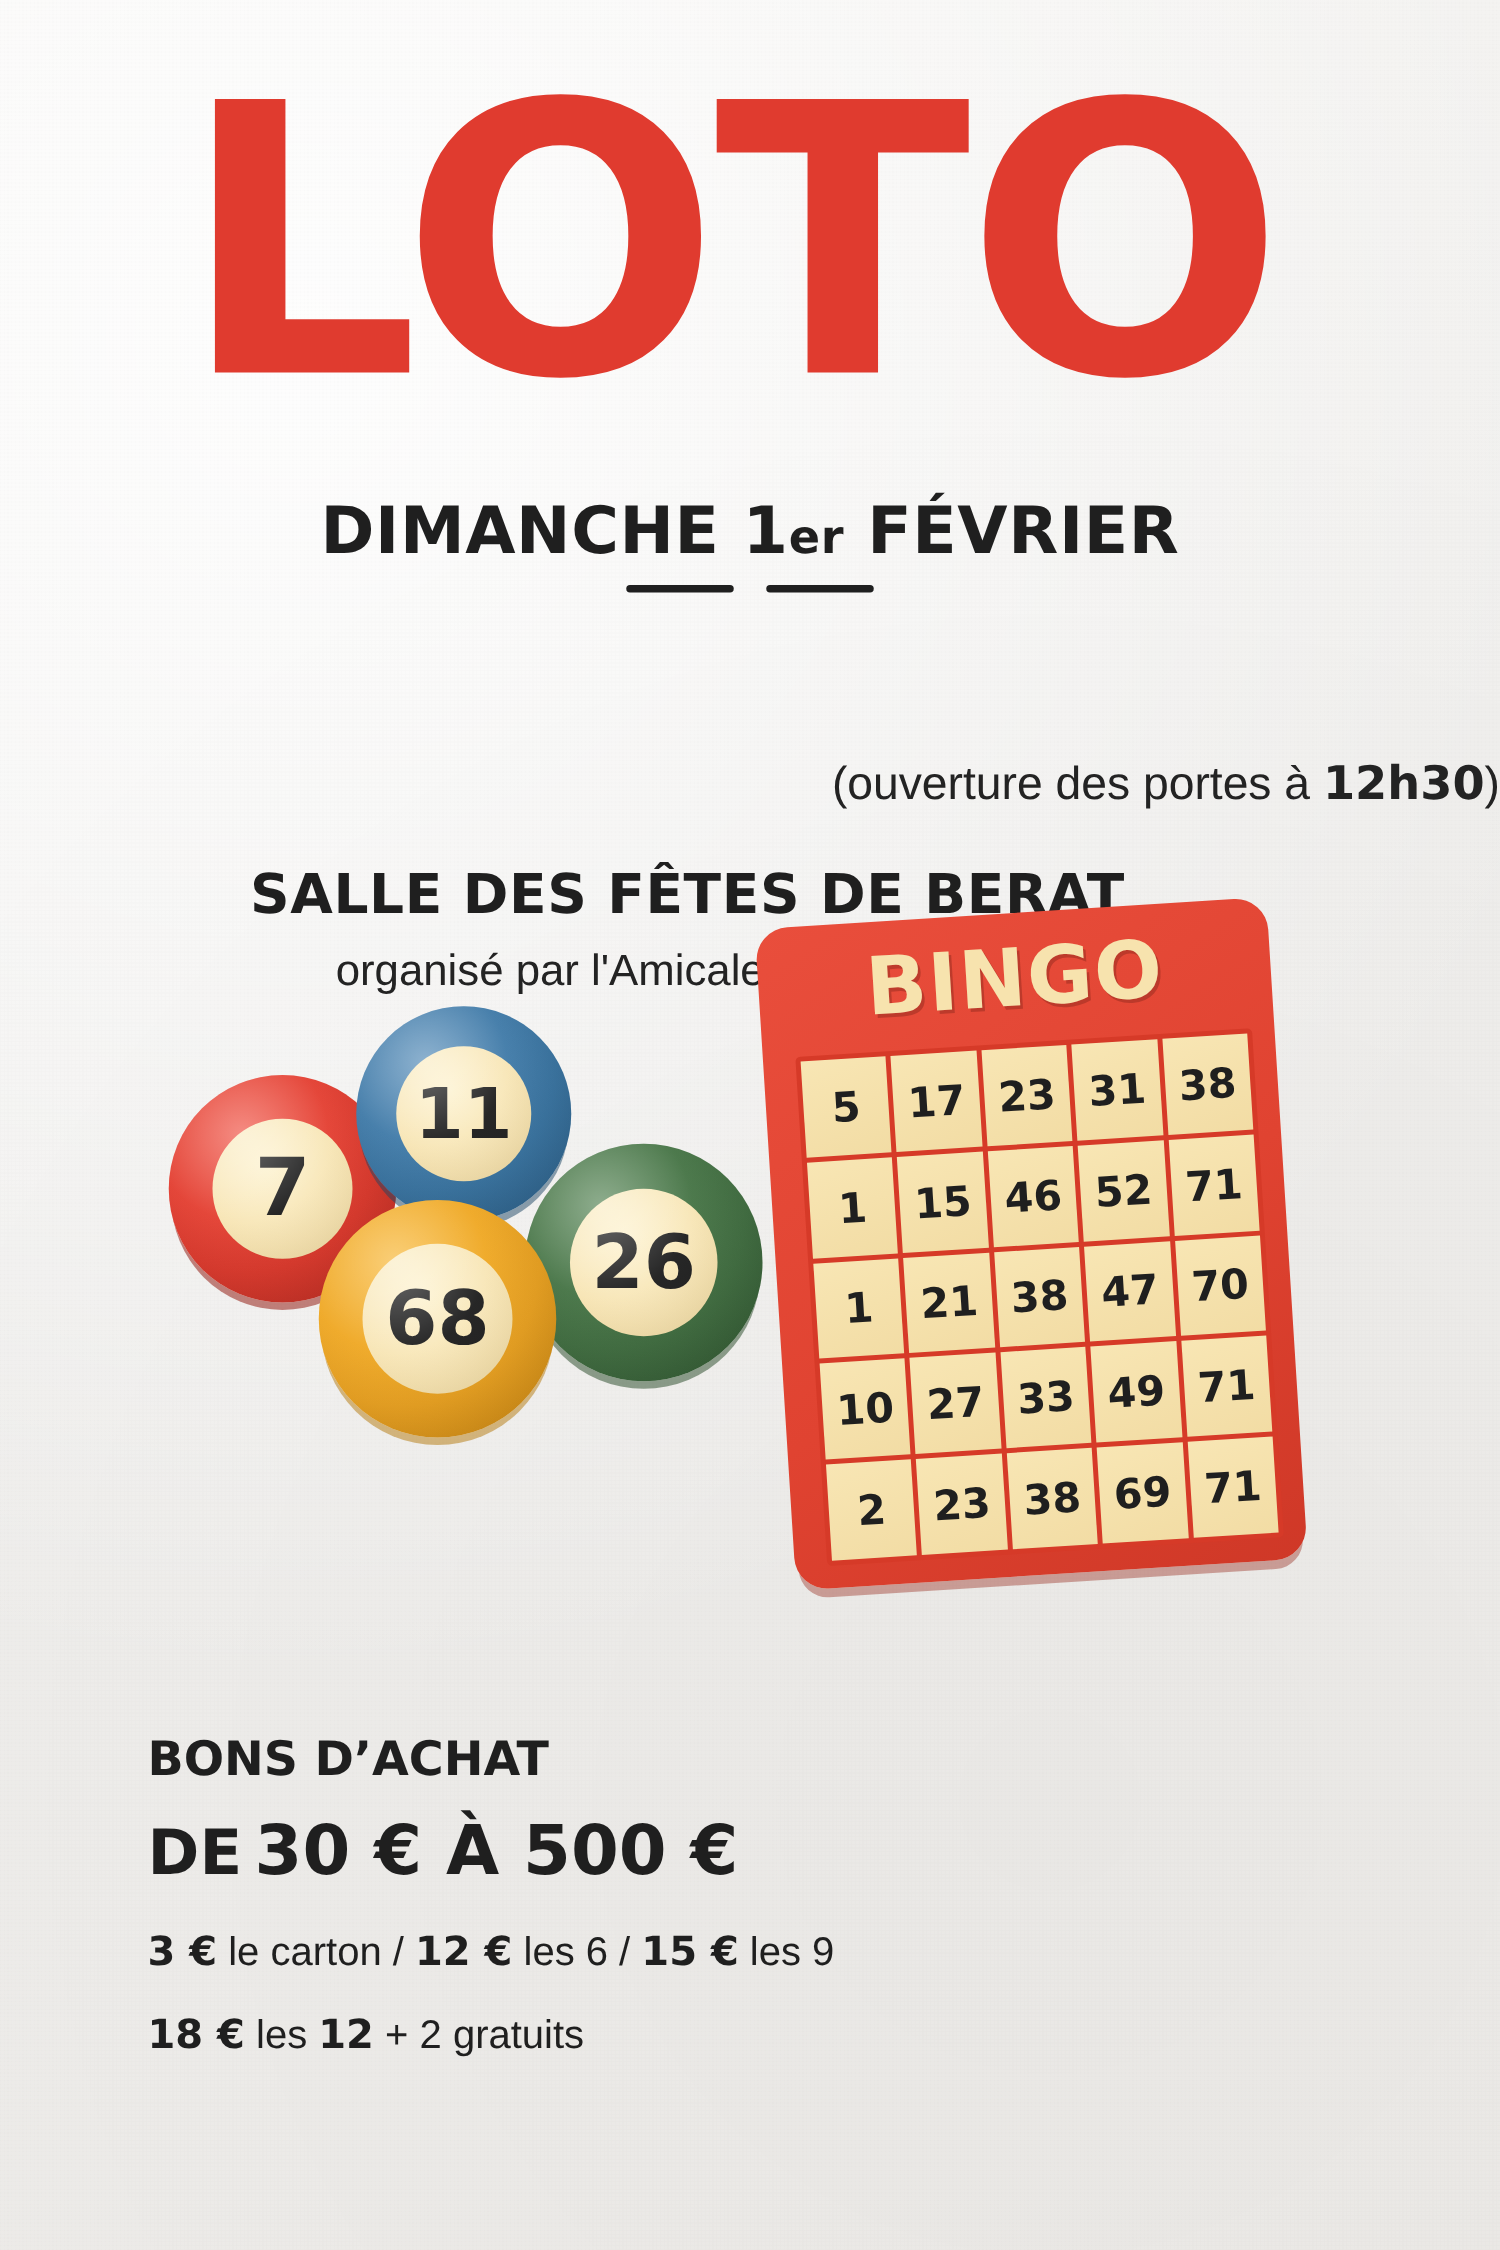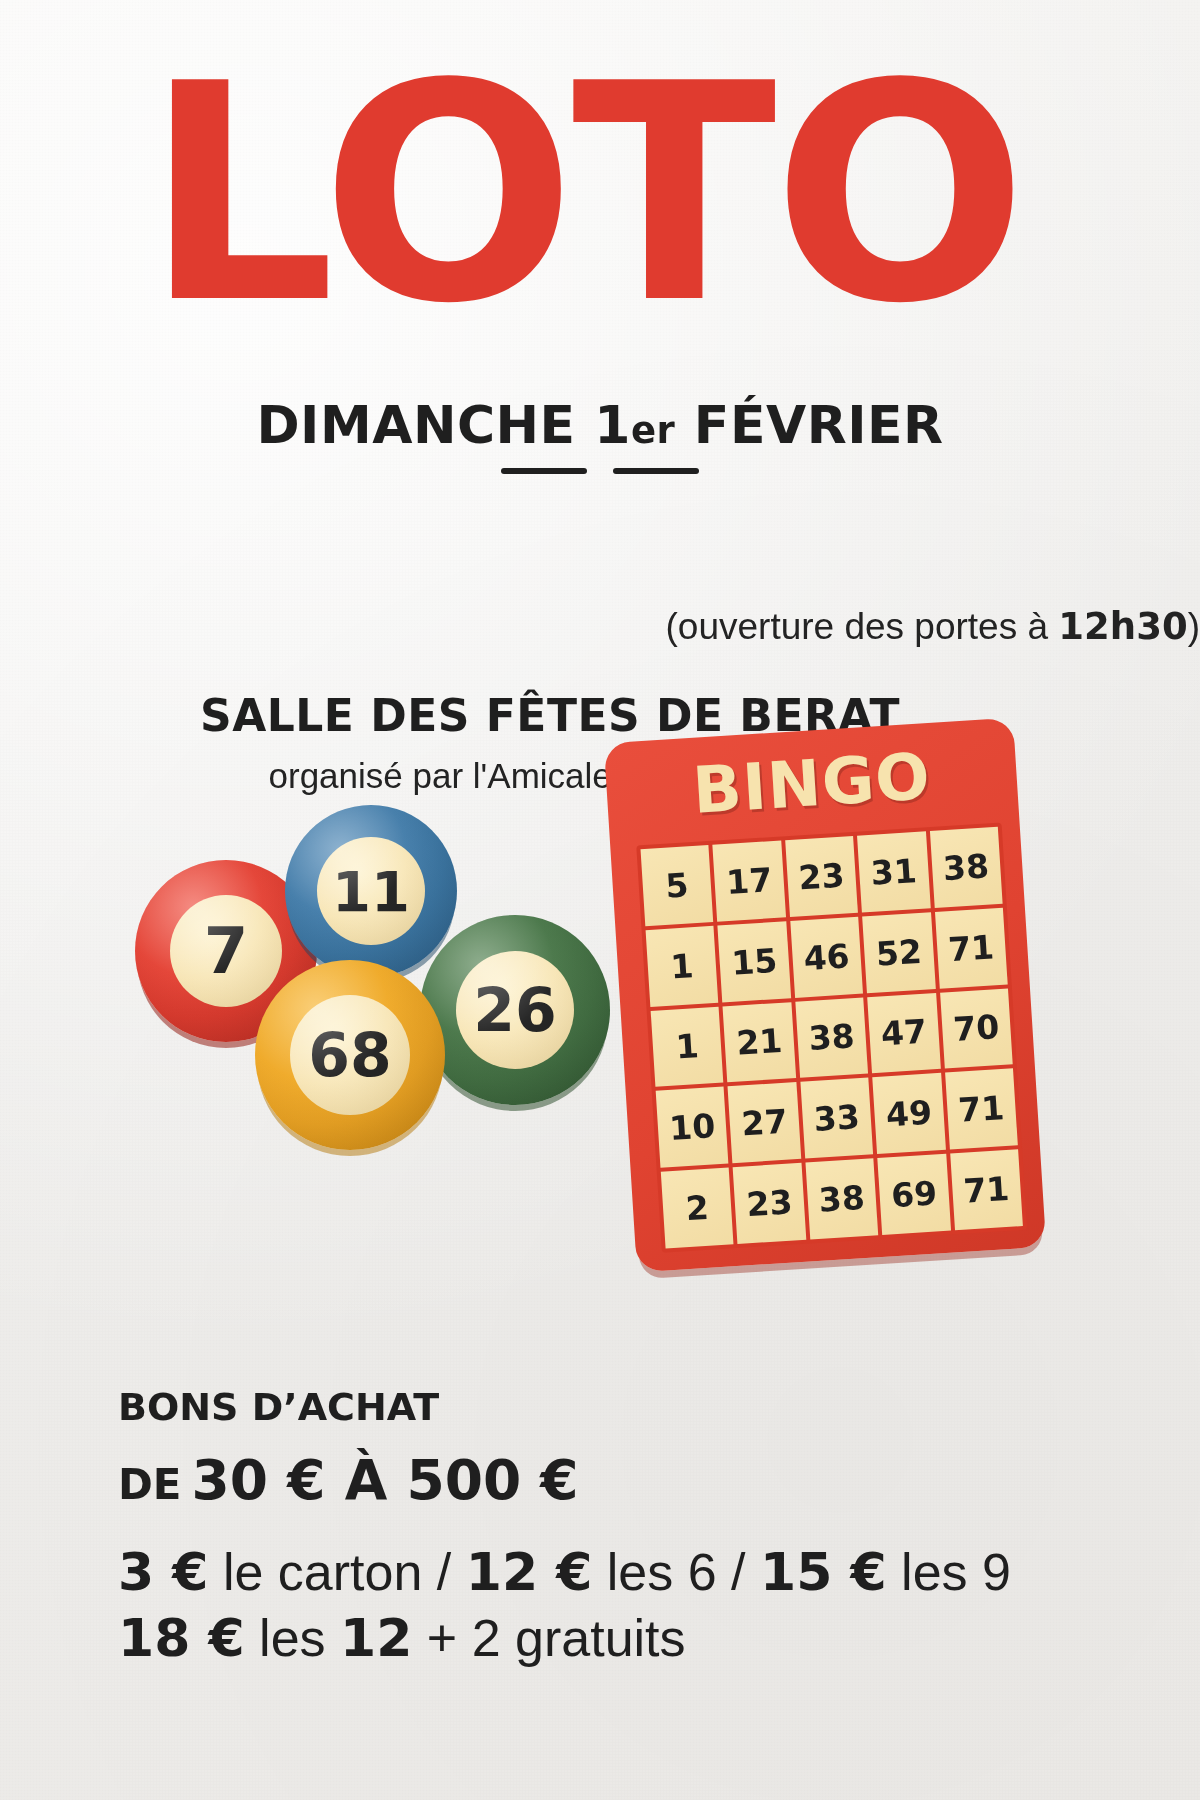--- a/index.html
+++ b/index.html
@@ -272,28 +272,28 @@
     left: 118px;
     font-family: "DejaVu Sans", sans-serif;
     font-weight: bold;
     color: #1f1f1f;
     font-size: 55px;
     display: flex;
     align-items: baseline;
     gap: 10px;
   }
   .prize-range .de {
-    font-size: 42px;
+    font-size: 50px;
   }
 
   .price-line {
     position: absolute;
     left: 118px;
     font-family: "Liberation Sans", sans-serif;
-    font-size: 52px;
+    font-size: 32px;
     color: #1f1f1f;
   }
   .price-line b {
     font-family: "DejaVu Sans", sans-serif;
     font-weight: bold;
   }
   #price-line-1 { top: 1542px; }
   #price-line-2 { top: 1608px; }
 
   .food-line {

